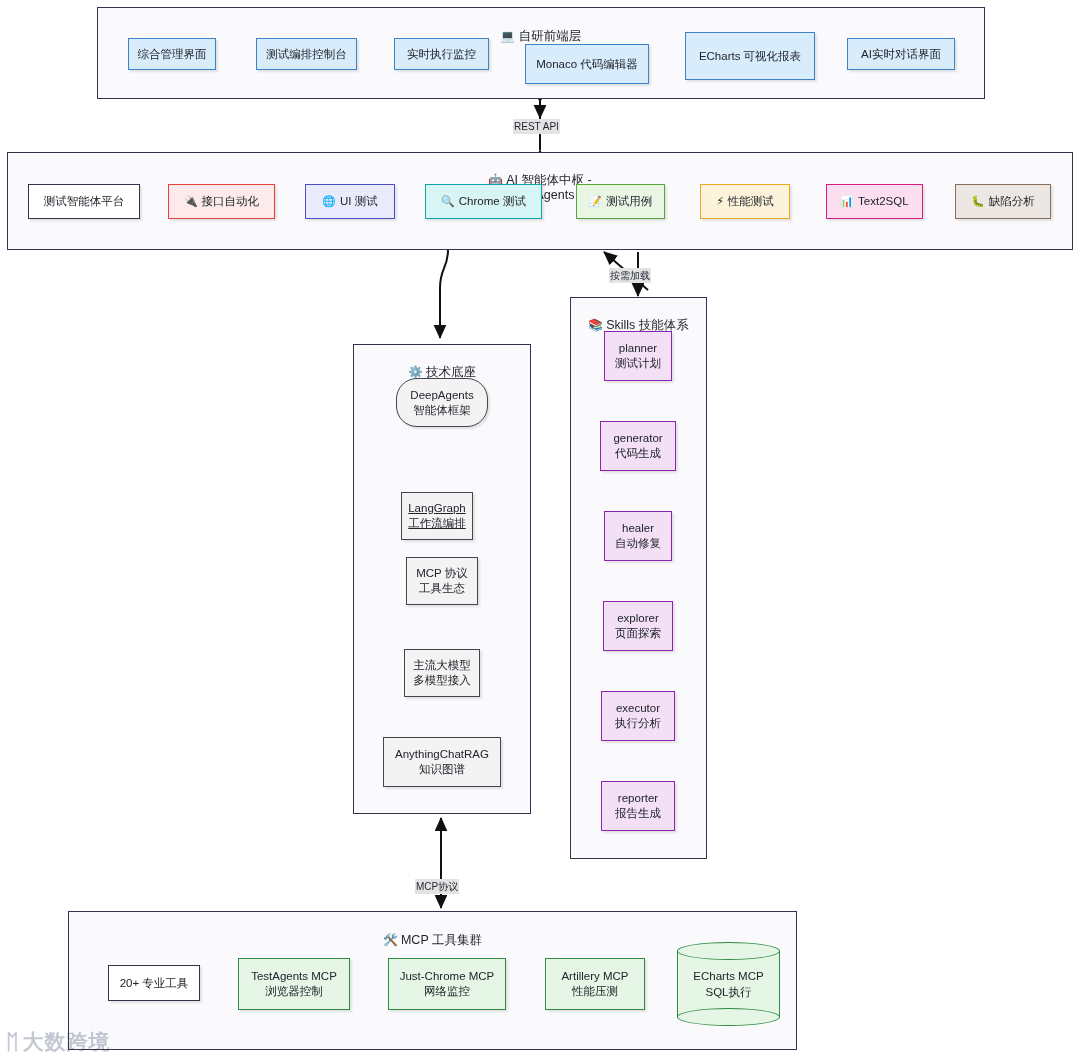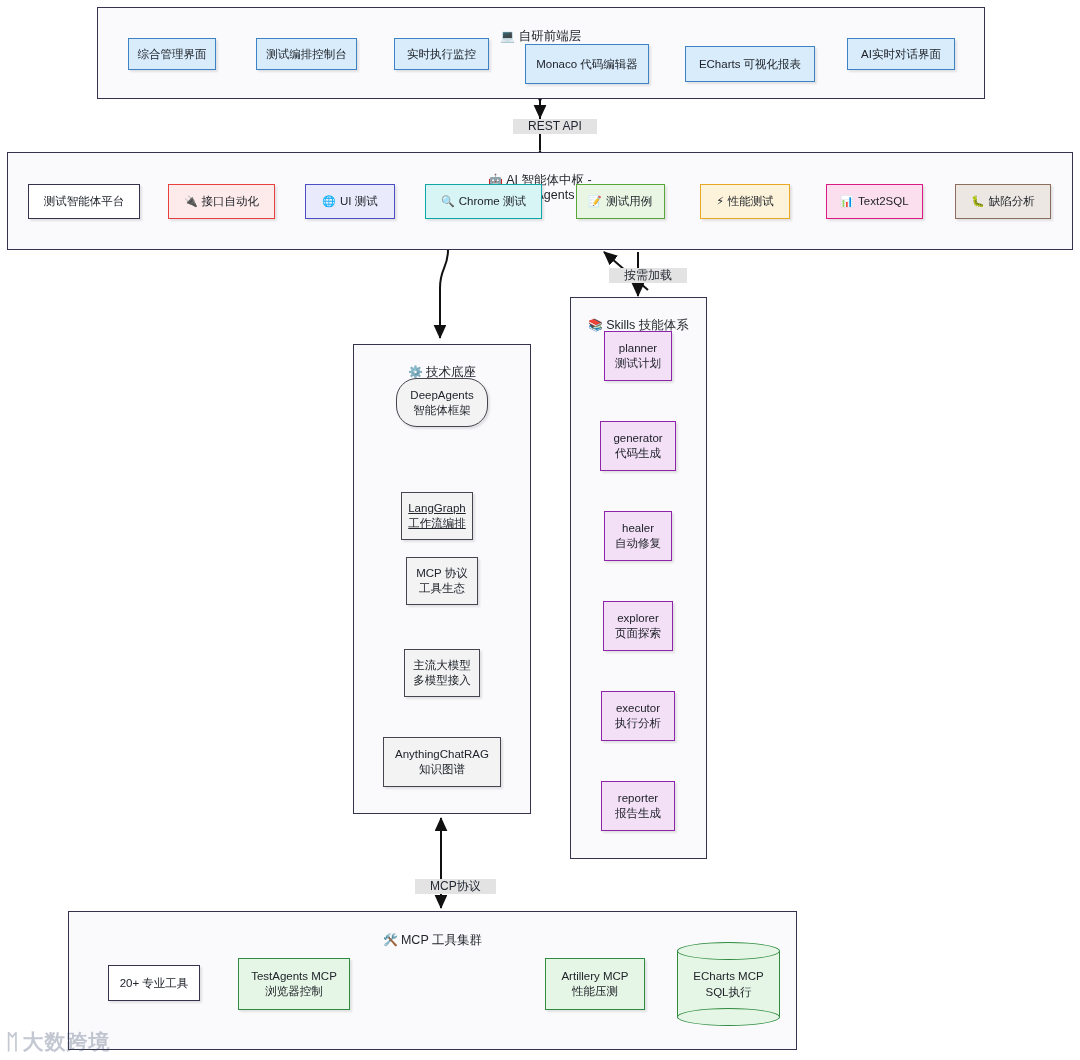--- a/index.html
+++ b/index.html
@@ -128,23 +128,23 @@
     line-height: 16px;
     text-align: center;
     color: #20242b;
   }
 
   
   .edge-label {
     position: absolute;
     background: #e3e3e3;
     color: #1f2430;
-    font-size: 12px;
+    font-size: 10px;
     line-height: 13px;
-    padding: 1px 15px;
+    padding: 1px 1px;
     white-space: nowrap;
   }
 
   
   .watermark {
     position: absolute;
     left: 6px;
     bottom: 4px;
     display: flex;
     align-items: center;
@@ -205,21 +205,21 @@
   </div>
   <div class="node n-front" style="left:256px; top:38px; width:101px; height:32px;">
     <span>测试编排控制台</span>
   </div>
   <div class="node n-front" style="left:394px; top:38px; width:95px; height:32px;">
     <span>实时执行监控</span>
   </div>
   <div class="node n-front" style="left:525px; top:44px; width:124px; height:40px;">
     <span>Monaco 代码编辑器</span>
   </div>
-  <div class="node n-front" style="left:685px; top:46px; width:130px; height:36px;align-items:center;">
+  <div class="node n-front" style="left:685px; top:32px; width:130px; height:48px;align-items:center;">
     <span>ECharts 可视化报表</span>
   </div>
   <div class="node n-front" style="left:847px; top:38px; width:108px; height:32px;">
     <span>AI实时对话界面</span>
   </div>
 
   <div class="edge-label" style="left:513px; top:119px;">
     <span>REST API</span>
   </div>
 
@@ -349,20 +349,24 @@
       <span class="tico">🛠️</span><span>MCP 工具集群</span>
     </div>
   </div>
 
   <div class="node n-plain" style="left:108px; top:965px; width:92px; height:36px;">
     <span>20+ 专业工具</span>
   </div>
   <div class="node n-mcp" style="left:238px; top:958px; width:112px; height:52px;">
     <span>TestAgents MCP</span>
     <span class="line2">浏览器控制</span>
+  </div>
+  <div class="node n-mcp" style="left:388px; top:958px; width:118px; height:52px;">
+    <span>Just-Chrome MCP</span>
+    <span class="line2">网络监控</span>
   </div>
   <div class="node n-mcp" style="left:545px; top:958px; width:100px; height:52px;">
     <span>Artillery MCP</span>
     <span class="line2">性能压测</span>
   </div>
 
   <div class="cyl" style="left:677px; top:942px; width:103px; height:84px;">
     <div class="cyl-body"></div>
     <div class="cyl-bottom"></div>
     <div class="cyl-top"></div>

